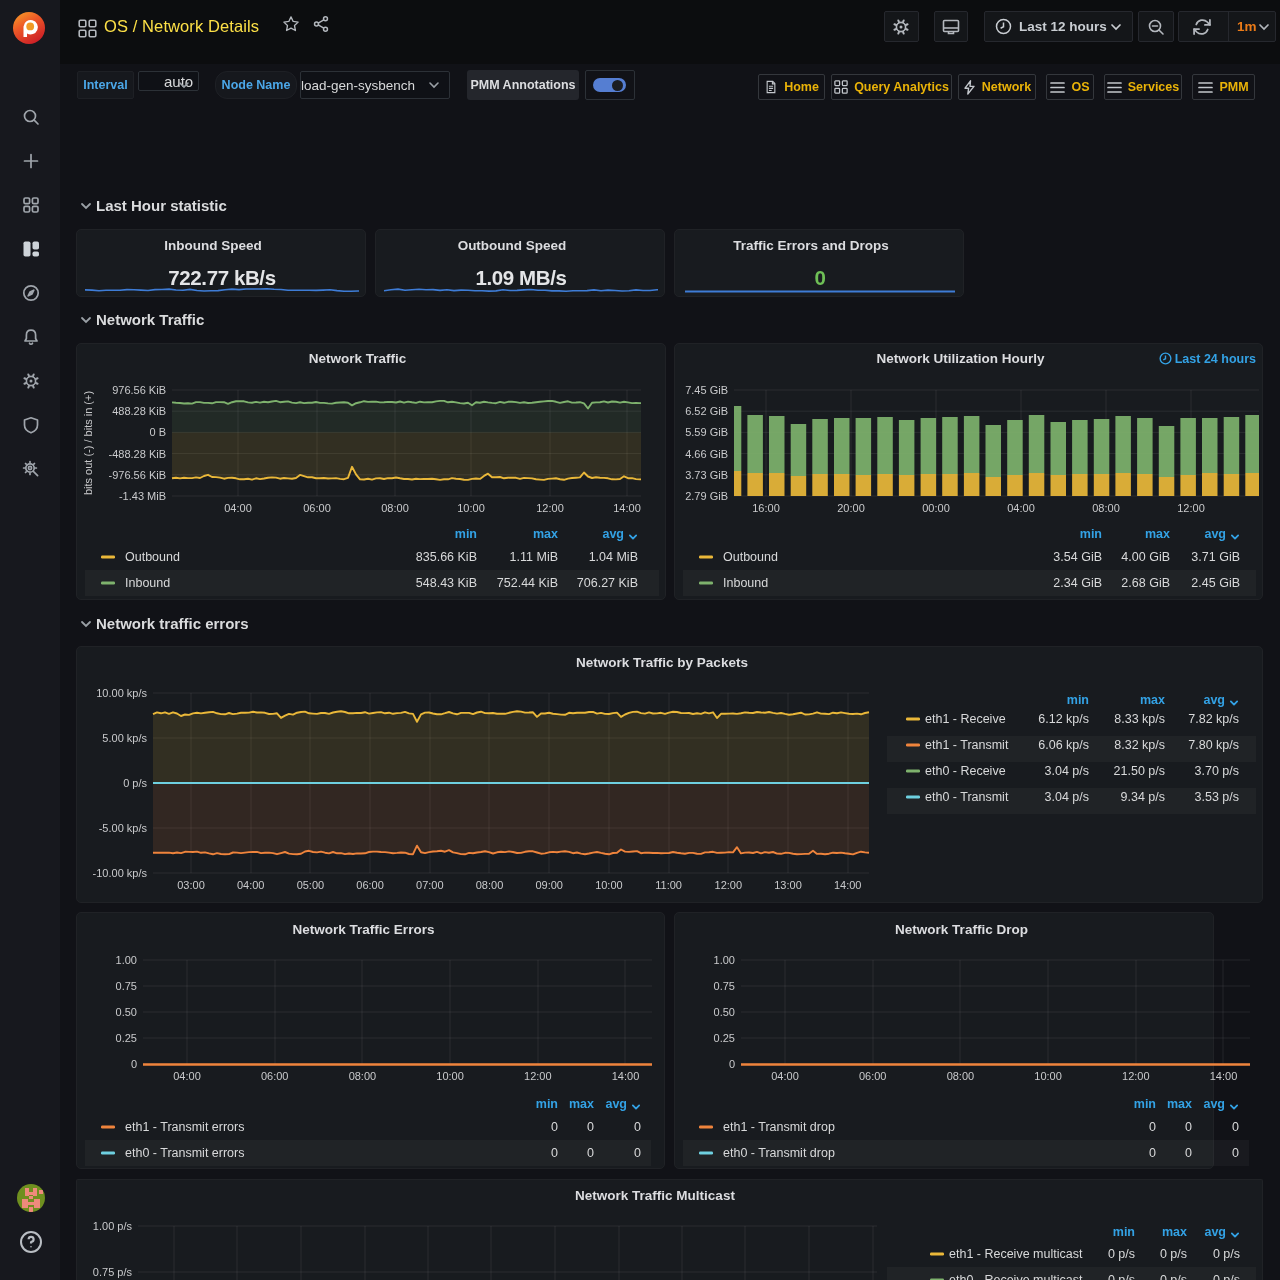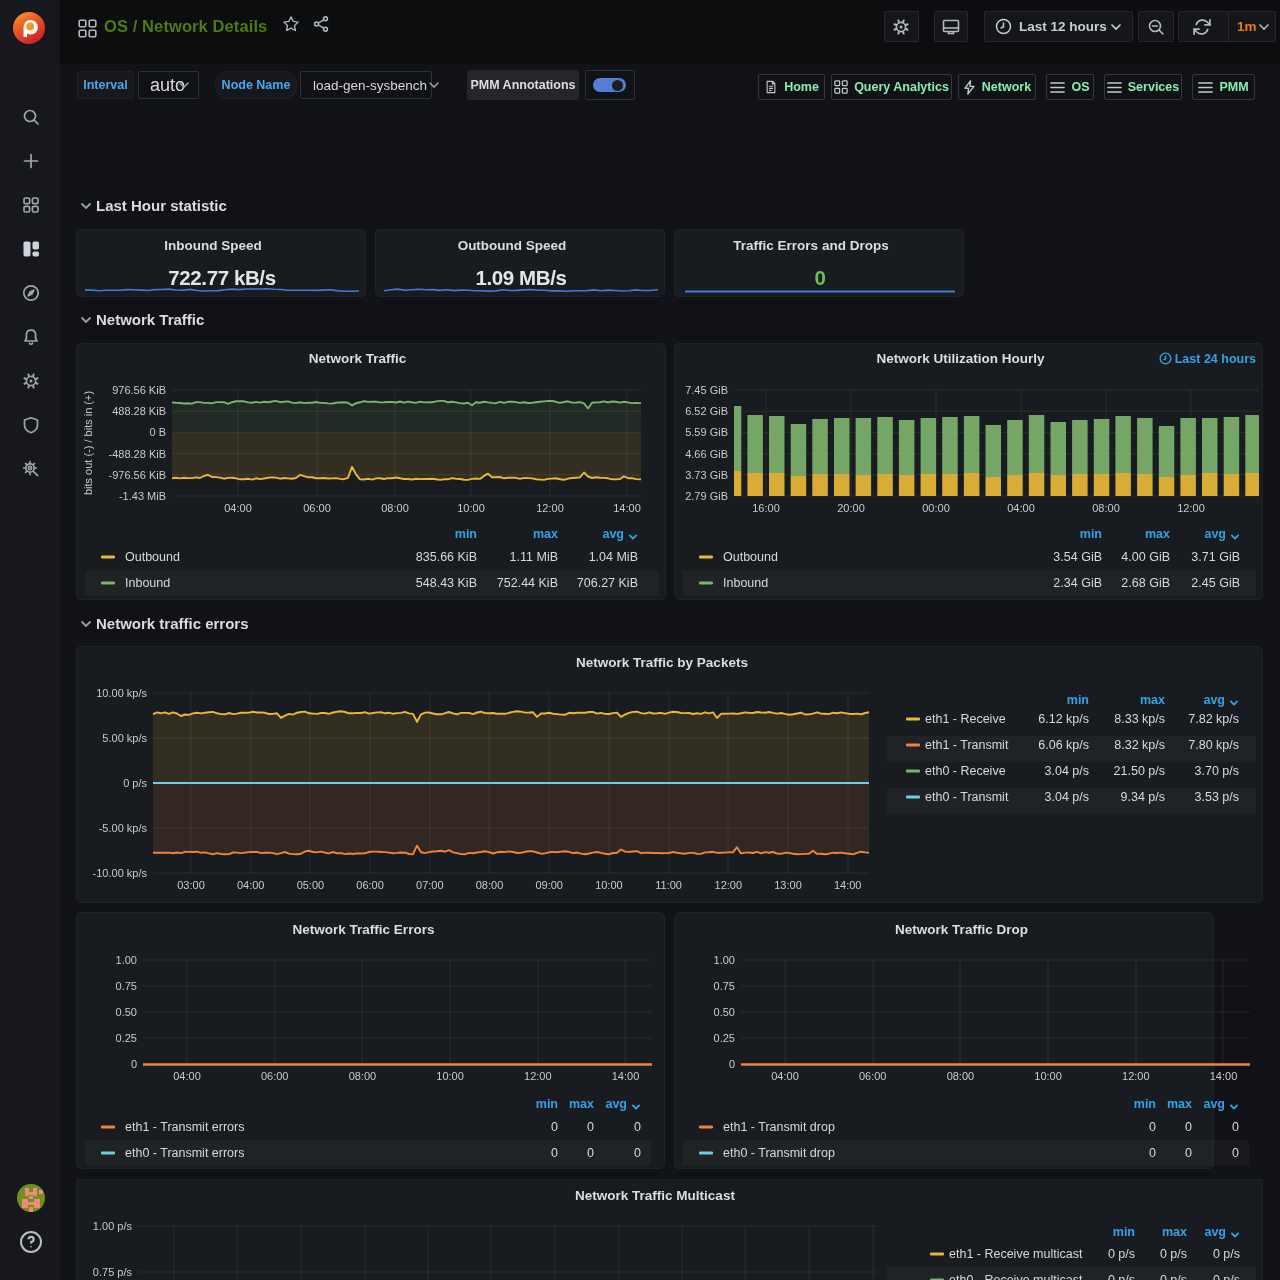--- a/index.html
+++ b/index.html
@@ -1,18 +1,18 @@
 <!DOCTYPE html>
 <html><head><meta charset="utf-8"><style>
 *{margin:0;padding:0;box-sizing:border-box}
 html,body{width:1280px;height:1280px;overflow:hidden;background:#111217;font-family:"Liberation Sans",sans-serif}
 .abs{position:absolute}
 .panel{position:absolute;background:#181b1f;border:1px solid #202226;border-radius:5px}
 .iconbtn{position:absolute;border:1px solid #26282e;background:#141619;border-radius:2px}
-.navbtn{position:absolute;border:1px solid #34373c;border-radius:2px;color:#86efac;font-weight:bold;font-size:12.5px;display:flex;align-items:center;justify-content:center;gap:6px;background:#111217;white-space:nowrap}
+.navbtn{position:absolute;border:1px solid #34373c;border-radius:2px;color:#eab308;font-weight:bold;font-size:12.5px;display:flex;align-items:center;justify-content:center;gap:6px;background:#111217;white-space:nowrap}
 </style></head><body>
 <div class="abs" style="left:0;top:0;width:1280px;height:1280px;background:#111217">
 <div class="abs" style="left:60px;top:0;width:1220px;height:64px;background:#0c0d0f"></div>
 
 <div class="abs" style="left:0;top:0;width:60px;height:1280px;background:#17181e">
 <svg class="abs" style="left:13px;top:12px" width="32" height="32" viewBox="0 0 32 32">
 <defs>
           <linearGradient id="pmmg" x1="0" y1="0" x2="0.6" y2="1">
 <stop offset="0" stop-color="#f7a428"></stop>
             <stop offset="0.45" stop-color="#ee5a27"></stop>
@@ -88,21 +88,21 @@
         <path d="M9.6 9.2 A2.5 2.5 0 1 1 12.4 11.8 C11.9 12 12 12.6 12 13.4" stroke-width="2.2"></path>
         <circle cx="12" cy="16.8" r="0.8" fill="#b9bdc3" stroke="none"></circle>
       </svg>
 </div>
 <svg class="abs" style="left:78px;top:19px" width="19" height="19" viewBox="0 0 19 19" fill="none" stroke="#b3b7bd" stroke-width="1.6">
       <rect x="1.2" y="1.2" width="6.6" height="6.6" rx="1.2"></rect>
       <rect x="11.2" y="1.2" width="6.6" height="6.6" rx="1.2"></rect>
       <rect x="1.2" y="11.2" width="6.6" height="6.6" rx="1.2"></rect>
       <rect x="11.2" y="11.2" width="6.6" height="6.6" rx="1.2"></rect>
     </svg>
-<div class="abs" style="left:104px;top:17px;font-size:16.5px;font-weight:bold;color:#4d7c0f;letter-spacing:0.1px">OS / Network Details</div>
+<div class="abs" style="left:104px;top:17px;font-size:16.5px;font-weight:normal;color:#fde047;letter-spacing:0.1px">OS / Network Details</div>
 <svg class="abs" style="left:282px;top:15px" width="18" height="18" viewBox="0 0 24 24" fill="none" stroke="#b3b7bd" stroke-width="1.8" stroke-linejoin="round">
       <path d="M12 2.5 L14.9 8.6 L21.5 9.5 L16.7 14.1 L17.9 20.7 L12 17.5 L6.1 20.7 L7.3 14.1 L2.5 9.5 L9.1 8.6 Z"></path>
     </svg>
 <svg class="abs" style="left:312px;top:15px" width="18" height="18" viewBox="0 0 24 24" fill="none" stroke="#b3b7bd" stroke-width="2">
       <circle cx="18" cy="5" r="2.6"></circle>
       <circle cx="6" cy="12" r="2.6"></circle>
       <circle cx="18" cy="19" r="2.6"></circle>
       <path d="M8.3 10.7 L15.7 6.4 M8.3 13.3 L15.7 17.6"></path>
     </svg>
 <div class="iconbtn" style="left:884px;top:11px;width:35px;height:31px"></div>
@@ -136,26 +136,26 @@
 <svg class="abs" style="left:1192px;top:17px" width="20" height="20" viewBox="0 0 24 24" fill="none" stroke="#b3b7bd" stroke-width="2.1" stroke-linecap="round" stroke-linejoin="round">
       <polyline points="21.5 3.5 21.5 9.5 15.5 9.5"></polyline>
       <polyline points="2.5 20.5 2.5 14.5 8.5 14.5"></polyline>
       <path d="M5.1 9a8 8 0 0 1 13.2-3l3.2 3.5M2.5 14.5l3.2 3.5a8 8 0 0 0 13.2-3"></path>
     </svg>
 <div class="abs" style="left:1237px;top:19px;font-size:13.5px;font-weight:bold;color:#eb7b18">1m</div>
 <svg class="abs" style="left:1258px;top:22px" width="12" height="10" viewBox="0 0 12 10" fill="none" stroke="#b3b7bd" stroke-width="1.7" stroke-linecap="round">
       <path d="M2 3 L6 7 L10 3"></path>
     </svg>
 <div class="abs" style="left:77px;top:71px;width:57px;height:28px;background:#16181d;border:1px solid #1e2025;border-radius:2px;display:flex;align-items:center;justify-content:center;font-size:12.5px;font-weight:bold;color:#4ba7e8">Interval</div>
-<div class="abs" style="left:138px;top:71px;width:61px;height:28px;background:#0f1116;border:1px solid #2c3137;border-radius:2px;display:flex;align-items:center;color:#d8d9da;font-size:18px;padding-left:11px">auto</div>
+<div class="abs" style="left:138px;top:71px;width:61px;height:20px;background:#0f1116;border:1px solid #2c3137;border-radius:2px;display:flex;align-items:center;color:#d8d9da;font-size:15px;padding-left:25px">auto</div>
 <svg class="abs" style="left:178px;top:80px" width="12" height="10" viewBox="0 0 12 10" fill="none" stroke="#9aa0a6" stroke-width="1.6" stroke-linecap="round">
       <path d="M2 3 L6 7 L10 3"></path>
     </svg>
 <div class="abs" style="left:215px;top:71px;width:82px;height:28px;background:#16181d;border:1px solid #1e2025;border-radius:12px;display:flex;align-items:center;justify-content:center;font-size:12.5px;font-weight:bold;color:#4ba7e8">Node Name</div>
-<div class="abs" style="left:300px;top:71px;width:132px;height:28px;background:#0f1116;border:1px solid #2c3137;border-radius:2px;display:flex;align-items:center;color:#d8d9da;font-size:13.5px;padding-left:12px">load-gen-sysbench</div>
+<div class="abs" style="left:300px;top:71px;width:150px;height:28px;background:#0f1116;border:1px solid #2c3137;border-radius:2px;display:flex;align-items:center;color:#d8d9da;font-size:13.5px;">load-gen-sysbench</div>
 <svg class="abs" style="left:428px;top:80px" width="12" height="10" viewBox="0 0 12 10" fill="none" stroke="#9aa0a6" stroke-width="1.6" stroke-linecap="round">
       <path d="M2 3 L6 7 L10 3"></path>
     </svg>
 <div class="abs" style="left:467px;top:70px;width:112px;height:30px;background:#24262c;border-radius:3px;display:flex;align-items:center;justify-content:center;font-size:12.5px;font-weight:bold;color:#dcdde0">PMM Annotations</div>
 <div class="abs" style="left:585px;top:70px;width:50px;height:30px;border:1px solid #2c3137;border-radius:2px"></div>
 <div class="abs" style="left:593px;top:78px;width:33px;height:14px;background:#557ed2;border-radius:7px"></div>
 <div class="abs" style="left:612px;top:79.5px;width:11px;height:11px;background:#1b1d22;border-radius:50%"></div>
 <div class="navbtn" style="left:758px;top:74px;width:67px;height:26px">
       <svg width="14" height="14" viewBox="0 0 20 20" fill="none" stroke="#c3c7cc" stroke-width="1.6">
         <path d="M4.5 2 L12.5 2 L15.5 5 L15.5 18 L4.5 18 Z"></path>

